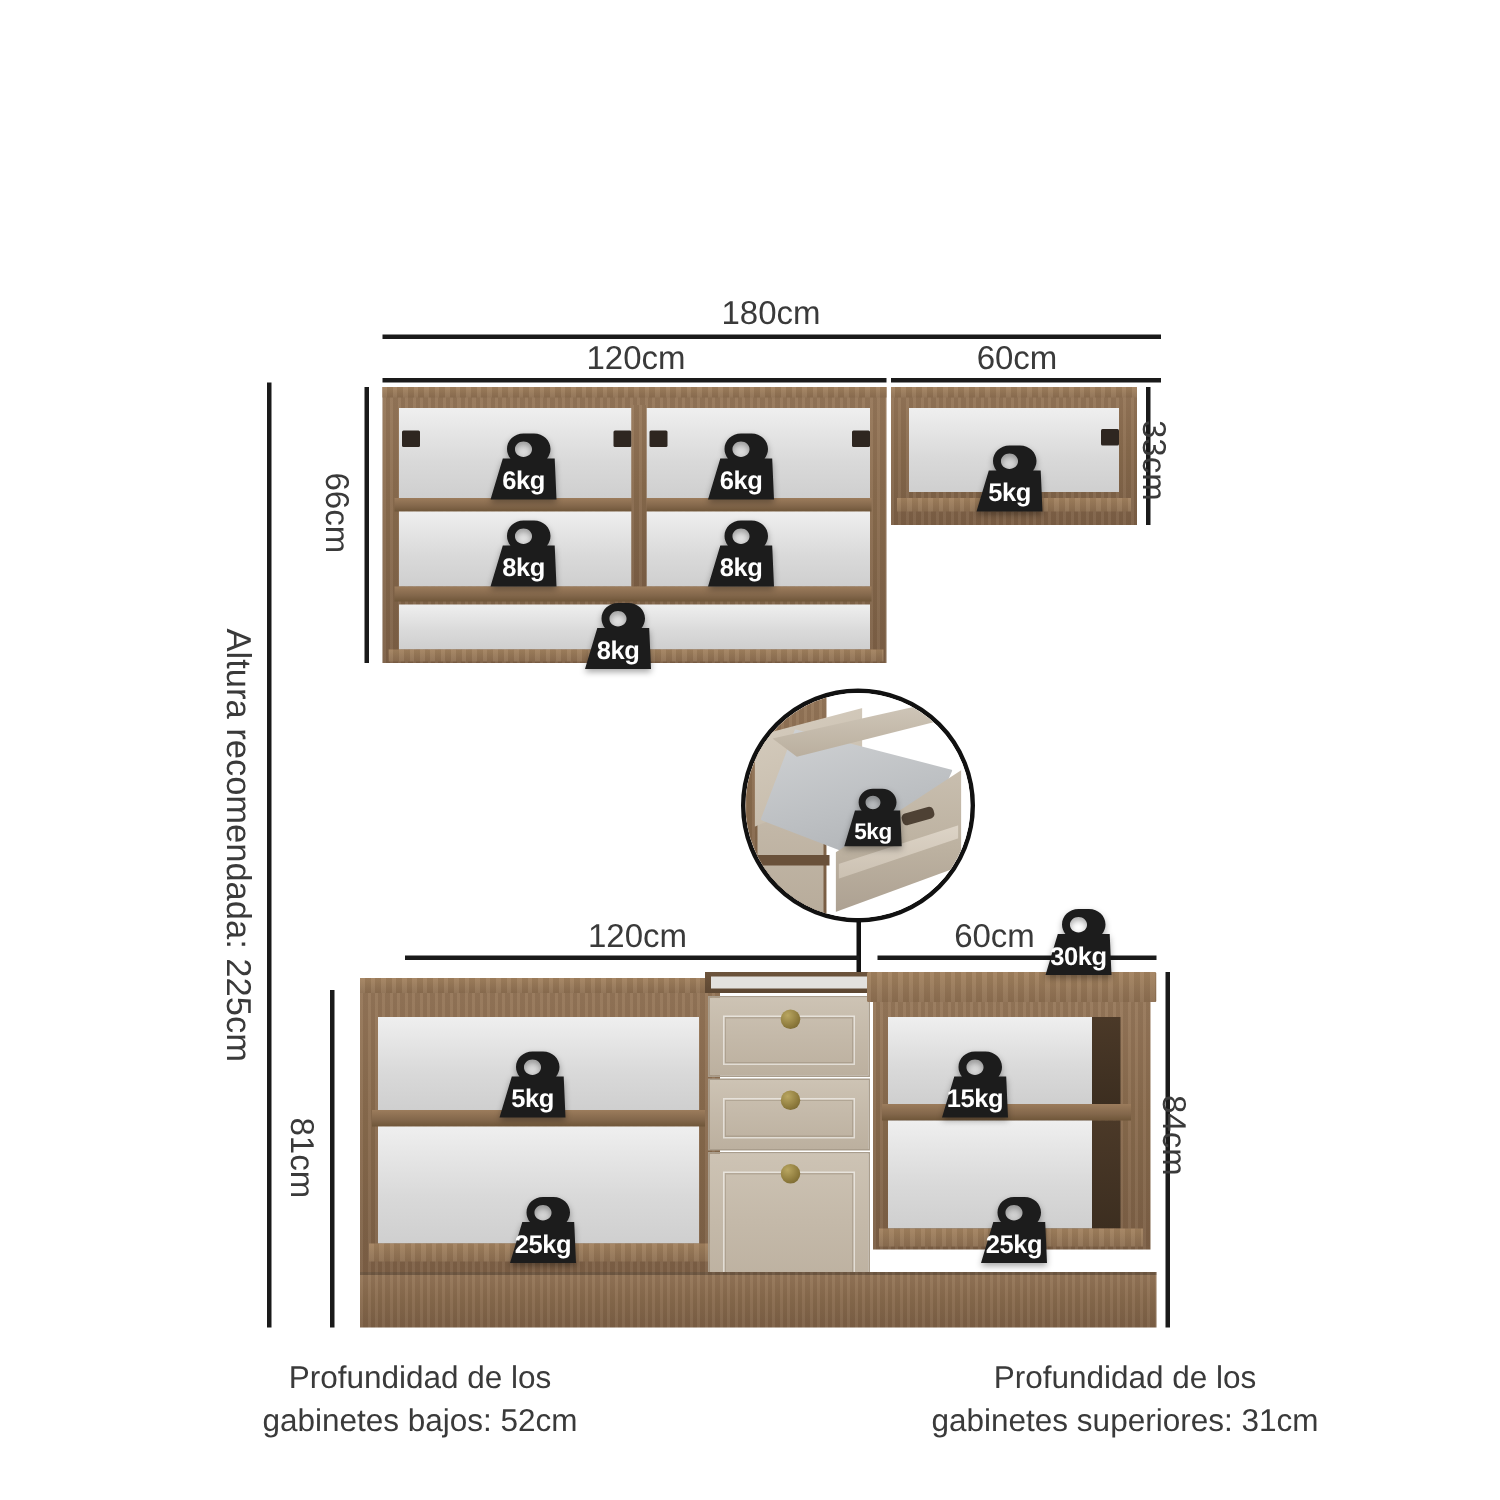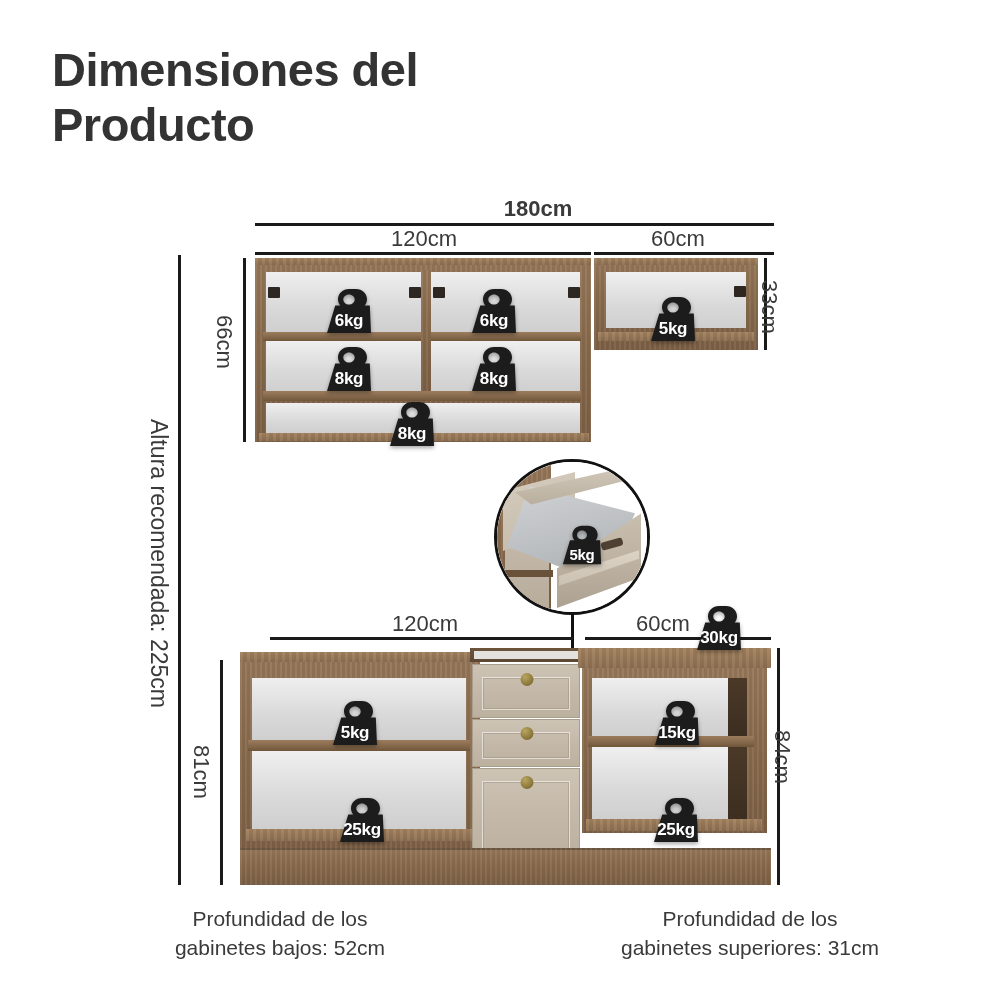--- a/index.html
+++ b/index.html
@@ -123,23 +123,22 @@
     position: absolute;
     font-size: 21px; line-height: 1.38; color: #3a3a3a;
     text-align: center; white-space: pre-line;
   }
 </style>
 </head>
 <body>
 
 <div id="root">
 
-  <div class="title">Dimensiones del Producto</div>
-
-  <div class="dim-label center" style="left:538px; top:196px;font-weight:bold;">180cm</div>
+
+  <div class="dim-label center" style="left:514px; top:196px;">180cm</div>
   <div class="dim-line-h" style="left:255px; top:223px; width:519px;"></div>
 
   <div class="dim-label center" style="left:424px; top:226px;">120cm</div>
   <div class="dim-line-h" style="left:255px; top:252px; width:336px;"></div>
 
   <div class="dim-label center" style="left:678px; top:226px;">60cm</div>
   <div class="dim-line-h" style="left:594px; top:252px; width:180px;"></div>
 
   <div class="dim-line-v" style="left:243px; top:258px; height:184px;"></div>
   <div class="vlabel" style="left:237px; top:315px;">66cm</div>
@@ -330,21 +329,21 @@
         <path d="M31 3c-6.2 0-11 4.6-11 10.3 0 2.4.9 4.6 2.3 6.3h-5.1L9 47h44L51.8 19.6h-5.1c1.4-1.7 2.3-3.9 2.3-6.3C49 7.6 44.2 3 38 3zM31 8.4c3.2 0 5.7 2.3 5.7 5.1s-2.5 5.1-5.7 5.1-5.7-2.3-5.7-5.1S27.8 8.4 31 8.4z" fill="#1c1c1c"></path>
       </svg>
     <div class="wtext">5kg</div>
   </div>
   <div class="weight" style="left:362px; top:820px;">
     <svg viewBox="0 0 62 50">
         <path d="M31 3c-6.2 0-11 4.6-11 10.3 0 2.4.9 4.6 2.3 6.3h-5.1L9 47h44L51.8 19.6h-5.1c1.4-1.7 2.3-3.9 2.3-6.3C49 7.6 44.2 3 38 3zM31 8.4c3.2 0 5.7 2.3 5.7 5.1s-2.5 5.1-5.7 5.1-5.7-2.3-5.7-5.1S27.8 8.4 31 8.4z" fill="#1c1c1c"></path>
       </svg>
     <div class="wtext">25kg</div>
   </div>
-  <div class="weight" style="left:677px; top:723px;">
+  <div class="weight" style="left:650px; top:723px;">
     <svg viewBox="0 0 62 50">
         <path d="M31 3c-6.2 0-11 4.6-11 10.3 0 2.4.9 4.6 2.3 6.3h-5.1L9 47h44L51.8 19.6h-5.1c1.4-1.7 2.3-3.9 2.3-6.3C49 7.6 44.2 3 38 3zM31 8.4c3.2 0 5.7 2.3 5.7 5.1s-2.5 5.1-5.7 5.1-5.7-2.3-5.7-5.1S27.8 8.4 31 8.4z" fill="#1c1c1c"></path>
       </svg>
     <div class="wtext">15kg</div>
   </div>
   <div class="weight" style="left:676px; top:820px;">
     <svg viewBox="0 0 62 50">
         <path d="M31 3c-6.2 0-11 4.6-11 10.3 0 2.4.9 4.6 2.3 6.3h-5.1L9 47h44L51.8 19.6h-5.1c1.4-1.7 2.3-3.9 2.3-6.3C49 7.6 44.2 3 38 3zM31 8.4c3.2 0 5.7 2.3 5.7 5.1s-2.5 5.1-5.7 5.1-5.7-2.3-5.7-5.1S27.8 8.4 31 8.4z" fill="#1c1c1c"></path>
       </svg>
     <div class="wtext">25kg</div>

